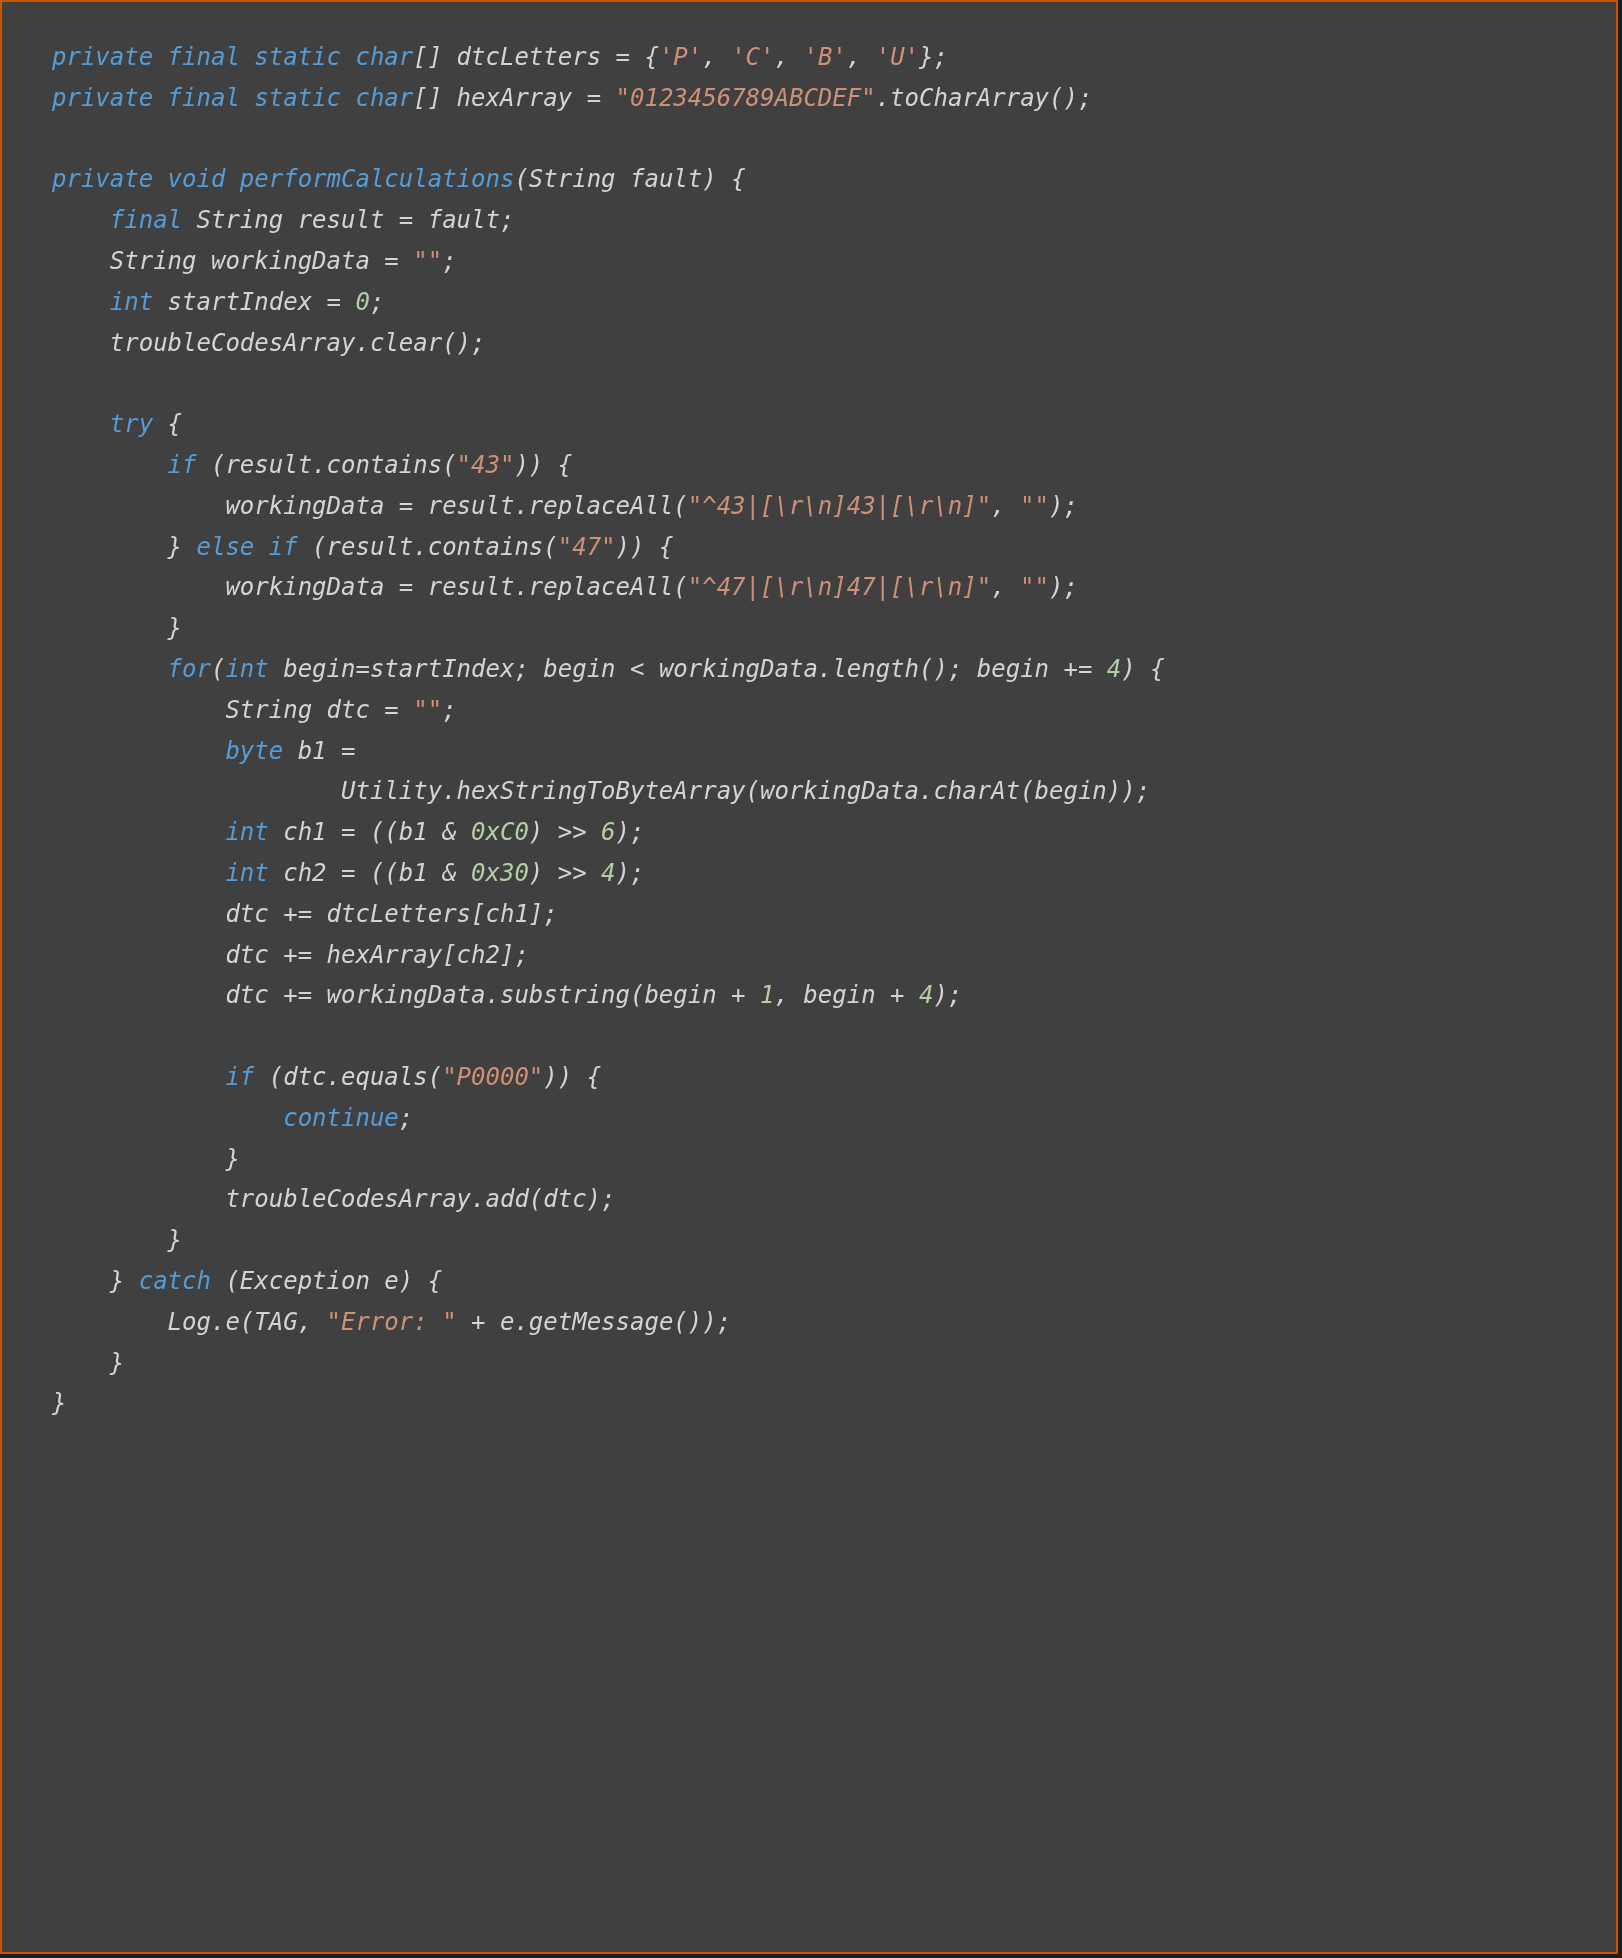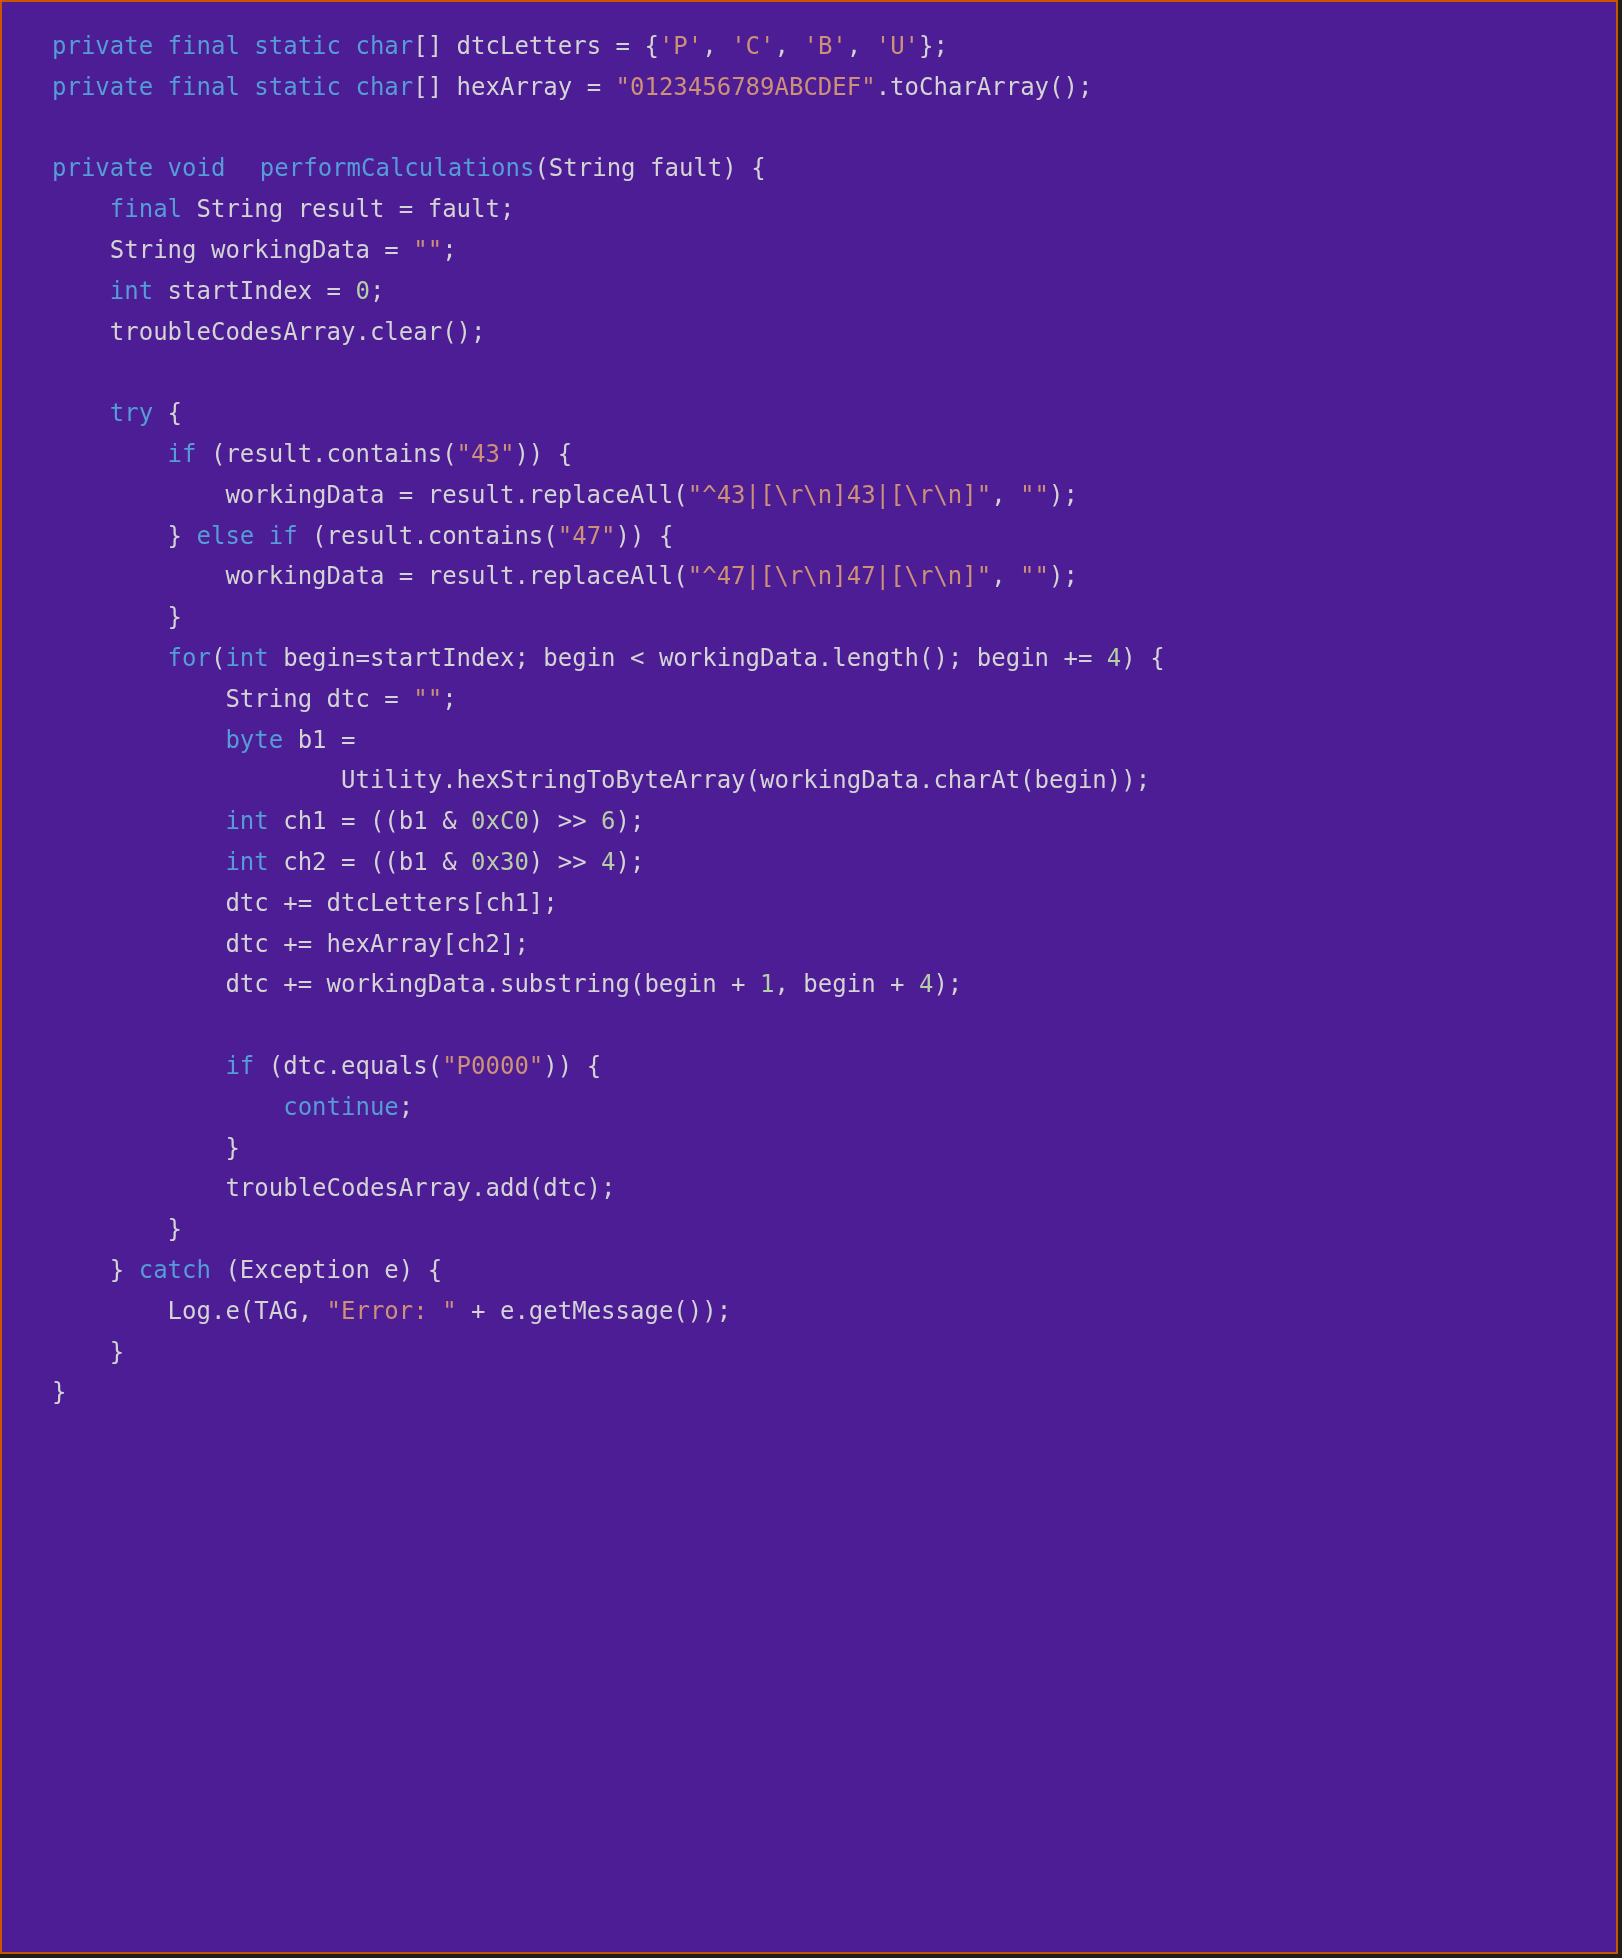--- a/index.html
+++ b/index.html
@@ -5,34 +5,35 @@
   body {
     margin: 0;
     padding: 0;
     background: #1e1e1e;
     font-family: Consolas, 'Courier New', monospace;
     font-size: 24px;
     line-height: 1.7;
   }
   .editor-frame {
     border: 2px solid #cc5500;
-    background: #4c1d95;
+    background: #404040;
     width: 1618px;
     min-height: 1954px;
     box-sizing: border-box;
-    padding: 24px 50px;
+    padding: 35px 50px;
+    font-style: italic;
   }
   pre {
     margin: 0;
     white-space: pre;
     color: #d4d4d4;
   }
   .kw { color: #569cd6; }      
   .type { color: #569cd6; }      
-  .fn-decl { color: #569cd6; margin-left: 20px; } 
+  .fn-decl { color: #569cd6; } 
   .str { color: #ce9178; }     
   .num { color: #b5cea8; }
 </style>
 </head>
 <body>
 
 <div class="editor-frame">
   <pre id="code-target"><div><span class="kw">private</span><span> </span><span class="kw">final</span><span> </span><span class="kw">static</span><span> </span><span class="type">char</span><span>[] dtcLetters = {</span><span class="str">'P'</span><span>, </span><span class="str">'C'</span><span>, </span><span class="str">'B'</span><span>, </span><span class="str">'U'</span><span>};</span></div><div><span class="kw">private</span><span> </span><span class="kw">final</span><span> </span><span class="kw">static</span><span> </span><span class="type">char</span><span>[] hexArray = </span><span class="str">"0123456789ABCDEF"</span><span>.toCharArray();</span></div><div>&nbsp;</div><div><span class="kw">private</span><span> </span><span class="type">void</span><span> </span><span class="fn-decl">performCalculations</span><span>(String fault) {</span></div><div><span>    </span><span class="kw">final</span><span> String result = fault;</span></div><div><span>    String workingData = </span><span class="str">""</span><span>;</span></div><div><span>    </span><span class="type">int</span><span> startIndex = </span><span class="num">0</span><span>;</span></div><div><span>    troubleCodesArray.clear();</span></div><div>&nbsp;</div><div><span>    </span><span class="kw">try</span><span> {</span></div><div><span>        </span><span class="kw">if</span><span> (result.contains(</span><span class="str">"43"</span><span>)) {</span></div><div><span>            workingData = result.replaceAll(</span><span class="str">"^43|[\r\n]43|[\r\n]"</span><span>, </span><span class="str">""</span><span>);</span></div><div><span>        } </span><span class="kw">else</span><span> </span><span class="kw">if</span><span> (result.contains(</span><span class="str">"47"</span><span>)) {</span></div><div><span>            workingData = result.replaceAll(</span><span class="str">"^47|[\r\n]47|[\r\n]"</span><span>, </span><span class="str">""</span><span>);</span></div><div><span>        }</span></div><div><span>        </span><span class="kw">for</span><span>(</span><span class="type">int</span><span> begin=startIndex; begin &lt; workingData.length(); begin += </span><span class="num">4</span><span>) {</span></div><div><span>            String dtc = </span><span class="str">""</span><span>;</span></div><div><span>            </span><span class="type">byte</span><span> b1 =</span></div><div><span>                    Utility.hexStringToByteArray(workingData.charAt(begin));</span></div><div><span>            </span><span class="type">int</span><span> ch1 = ((b1 &amp; </span><span class="num">0xC0</span><span>) &gt;&gt; </span><span class="num">6</span><span>);</span></div><div><span>            </span><span class="type">int</span><span> ch2 = ((b1 &amp; </span><span class="num">0x30</span><span>) &gt;&gt; </span><span class="num">4</span><span>);</span></div><div><span>            dtc += dtcLetters[ch1];</span></div><div><span>            dtc += hexArray[ch2];</span></div><div><span>            dtc += workingData.substring(begin + </span><span class="num">1</span><span>, begin + </span><span class="num">4</span><span>);</span></div><div>&nbsp;</div><div><span>            </span><span class="kw">if</span><span> (dtc.equals(</span><span class="str">"P0000"</span><span>)) {</span></div><div><span>                </span><span class="kw">continue</span><span>;</span></div><div><span>            }</span></div><div><span>            troubleCodesArray.add(dtc);</span></div><div><span>        }</span></div><div><span>    } </span><span class="kw">catch</span><span> (Exception e) {</span></div><div><span>        Log.e(TAG, </span><span class="str">"Error: "</span><span> + e.getMessage());</span></div><div><span>    }</span></div><div><span>}</span></div></pre>
 </div>
 

